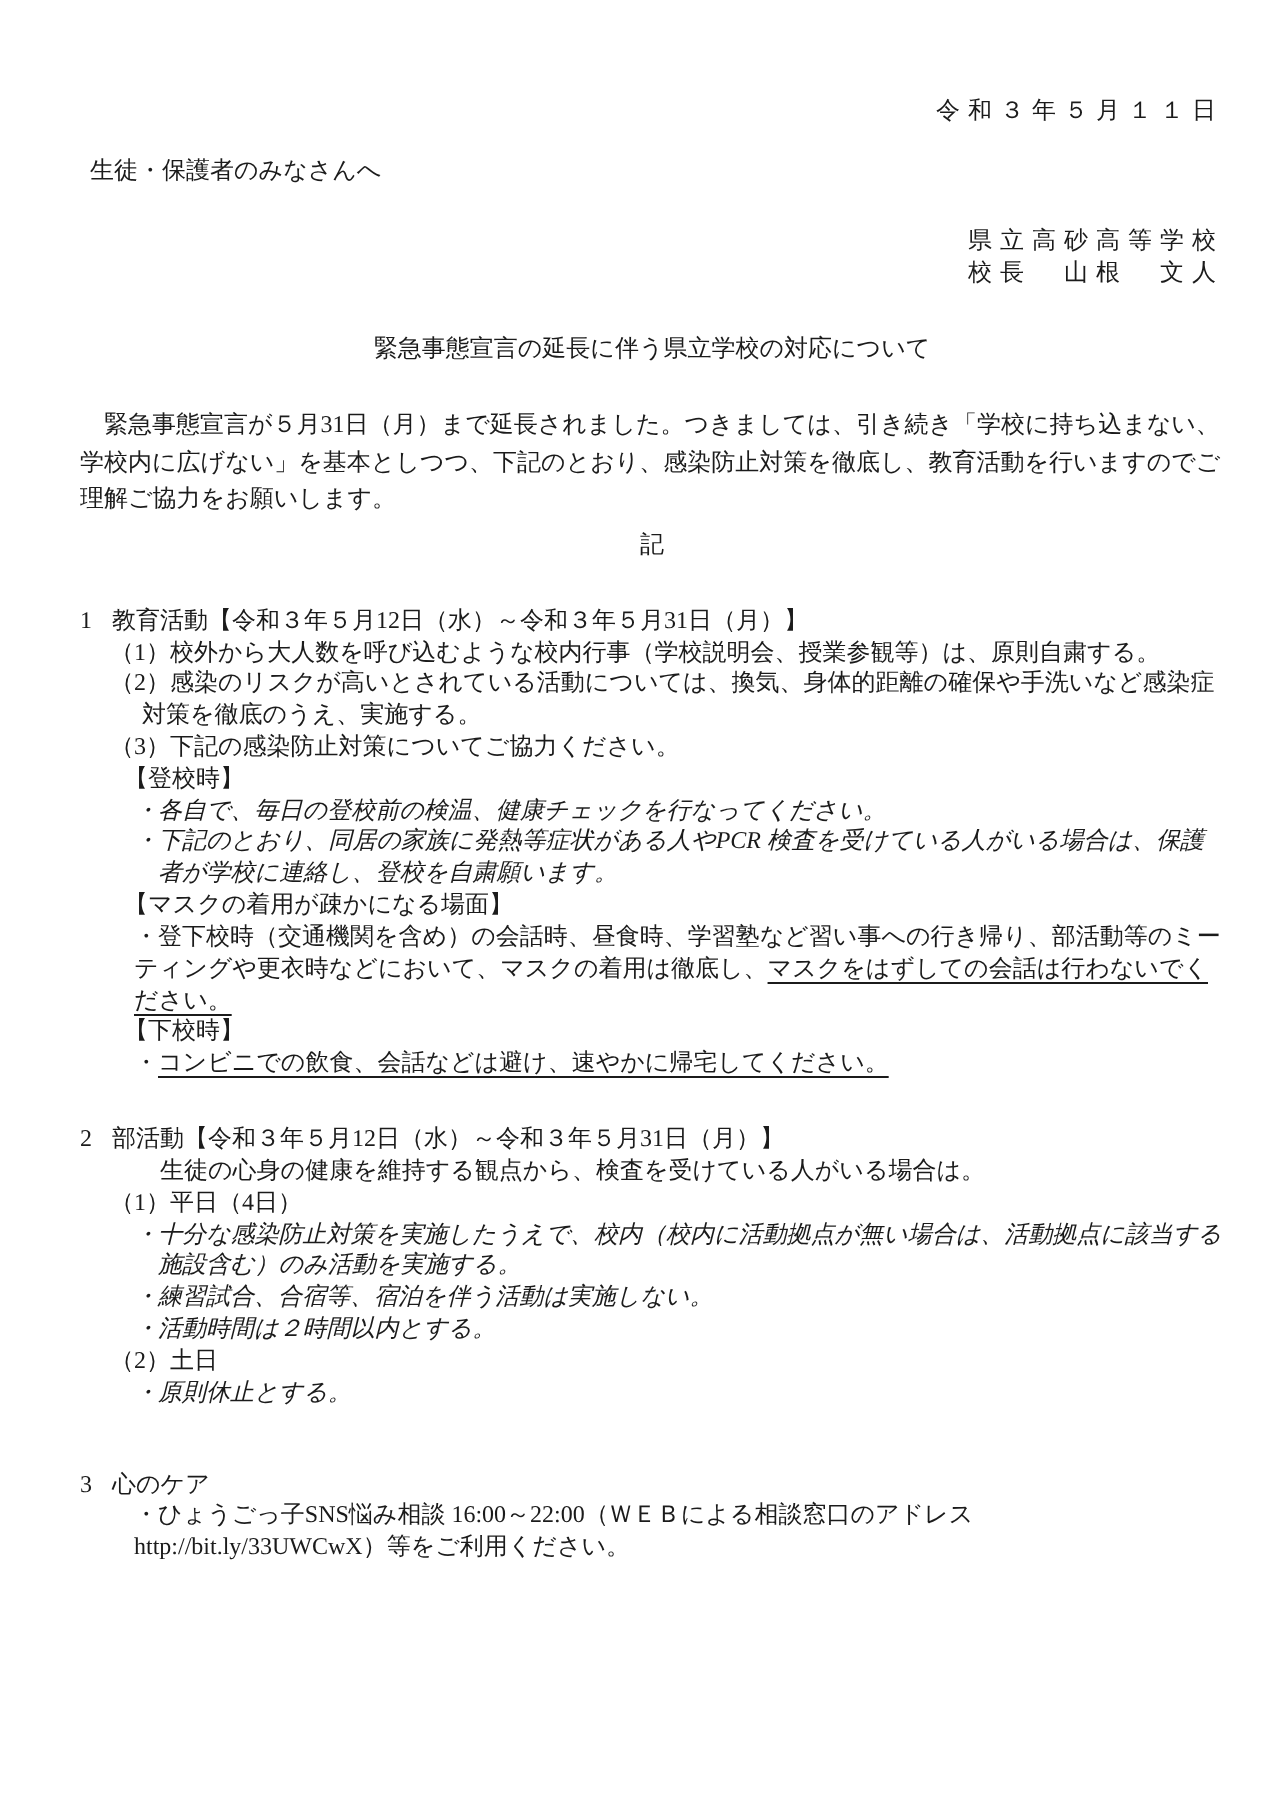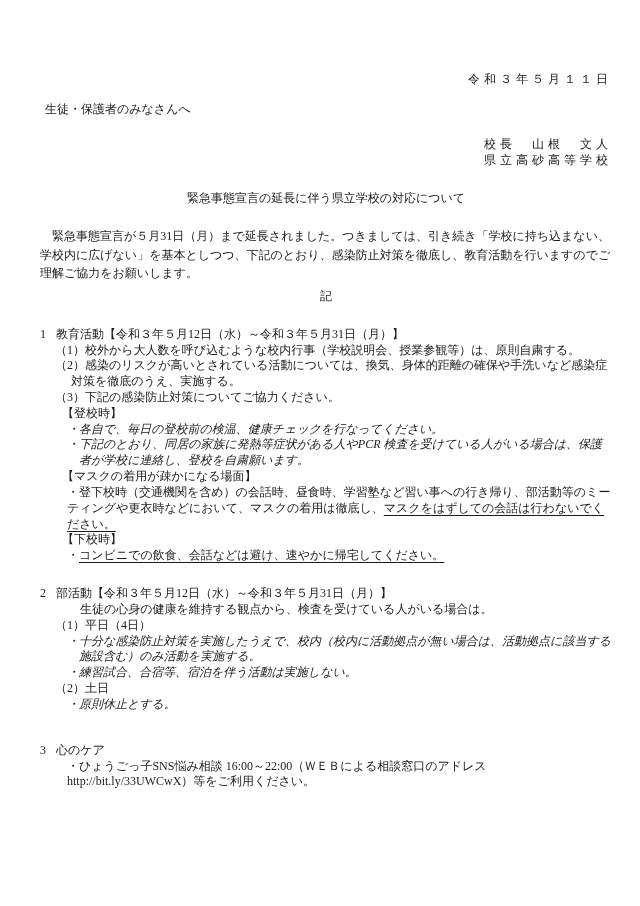--- a/index.html
+++ b/index.html
@@ -9,21 +9,21 @@
     height: 906px;
     box-sizing: border-box;
     padding: 48px 28px 0 40px;
     background: #ffffff;
     color: #1b1b1b;
     font-family: "Liberation Serif", "DejaVu Serif", serif;
     font-size: 12px;
     line-height: 1.32;
     overflow: hidden;
   }
-  .date { text-align: right; letter-spacing: 4px; margin-top: 24px; }
+  .date { text-align: right; letter-spacing: 4px; }
   .addressee { margin-top: 14px; margin-left: 5px; }
   .sender { margin-top: 18px; text-align: right; letter-spacing: 4px; line-height: 1.4; }
   .doc-title { margin-top: 22px; text-align: center; }
   .intro { margin: 20px 0 0 0; line-height: 1.55; }
   .ki { margin-top: 6px; text-align: center; }
   .sec { margin-top: 22px; }
   .sec-last { margin-top: 30px; }
   .sec-head .num { display: inline-block; margin-right: 10px; }
   .item { margin-left: 15px; padding-left: 16px; text-indent: -16px; }
   .item-sub { margin-left: 45px; }
@@ -37,22 +37,22 @@
 </head>
 <body>
 
 <div class="page">
 
   <div class="date">令和３年５月１１日</div>
 
   <div class="addressee">生徒・保護者のみなさんへ</div>
 
   <div class="sender">
+    <div>県立高砂高等学校</div>
     <div>校長　山根　文人</div>
-    <div>県立高砂高等学校</div>
   </div>
 
   <div class="doc-title">緊急事態宣言の延長に伴う県立学校の対応について</div>
 
   <p class="intro">　緊急事態宣言が５月31日（月）まで延長されました。つきましては、引き続き「学校に持ち込まない、学校内に広げない」を基本としつつ、下記のとおり、感染防止対策を徹底し、教育活動を行いますのでご理解ご協力をお願いします。</p>
 
   <div class="ki">記</div>
 
   <section class="sec">
     <div class="sec-head">
@@ -86,20 +86,21 @@
   <section class="sec">
     <div class="sec-head">
       <span class="num">2</span><span>部活動【令和３年５月12日（水）～令和３年５月31日（月）】</span>
     </div>
     <div class="lead">生徒の心身の健康を維持する観点から、検査を受けている人がいる場合は。</div>
     <div class="item">
       <span>（1）</span><span>平日（4日）</span>
     </div>
     <div class="bullet">・十分な感染防止対策を実施したうえで、校内（校内に活動拠点が無い場合は、活動拠点に該当する施設含む）のみ活動を実施する。</div>
     <div class="bullet">・練習試合、合宿等、宿泊を伴う活動は実施しない。</div>
+    <div class="bullet">・活動時間は２時間以内とする。</div>
     <div class="item">
       <span>（2）</span><span>土日</span>
     </div>
     <div class="bullet">・原則休止とする。</div>
   </section>
 
   <section class="sec sec-last">
     <div class="sec-head">
       <span class="num">3</span><span>心のケア</span>
     </div>

